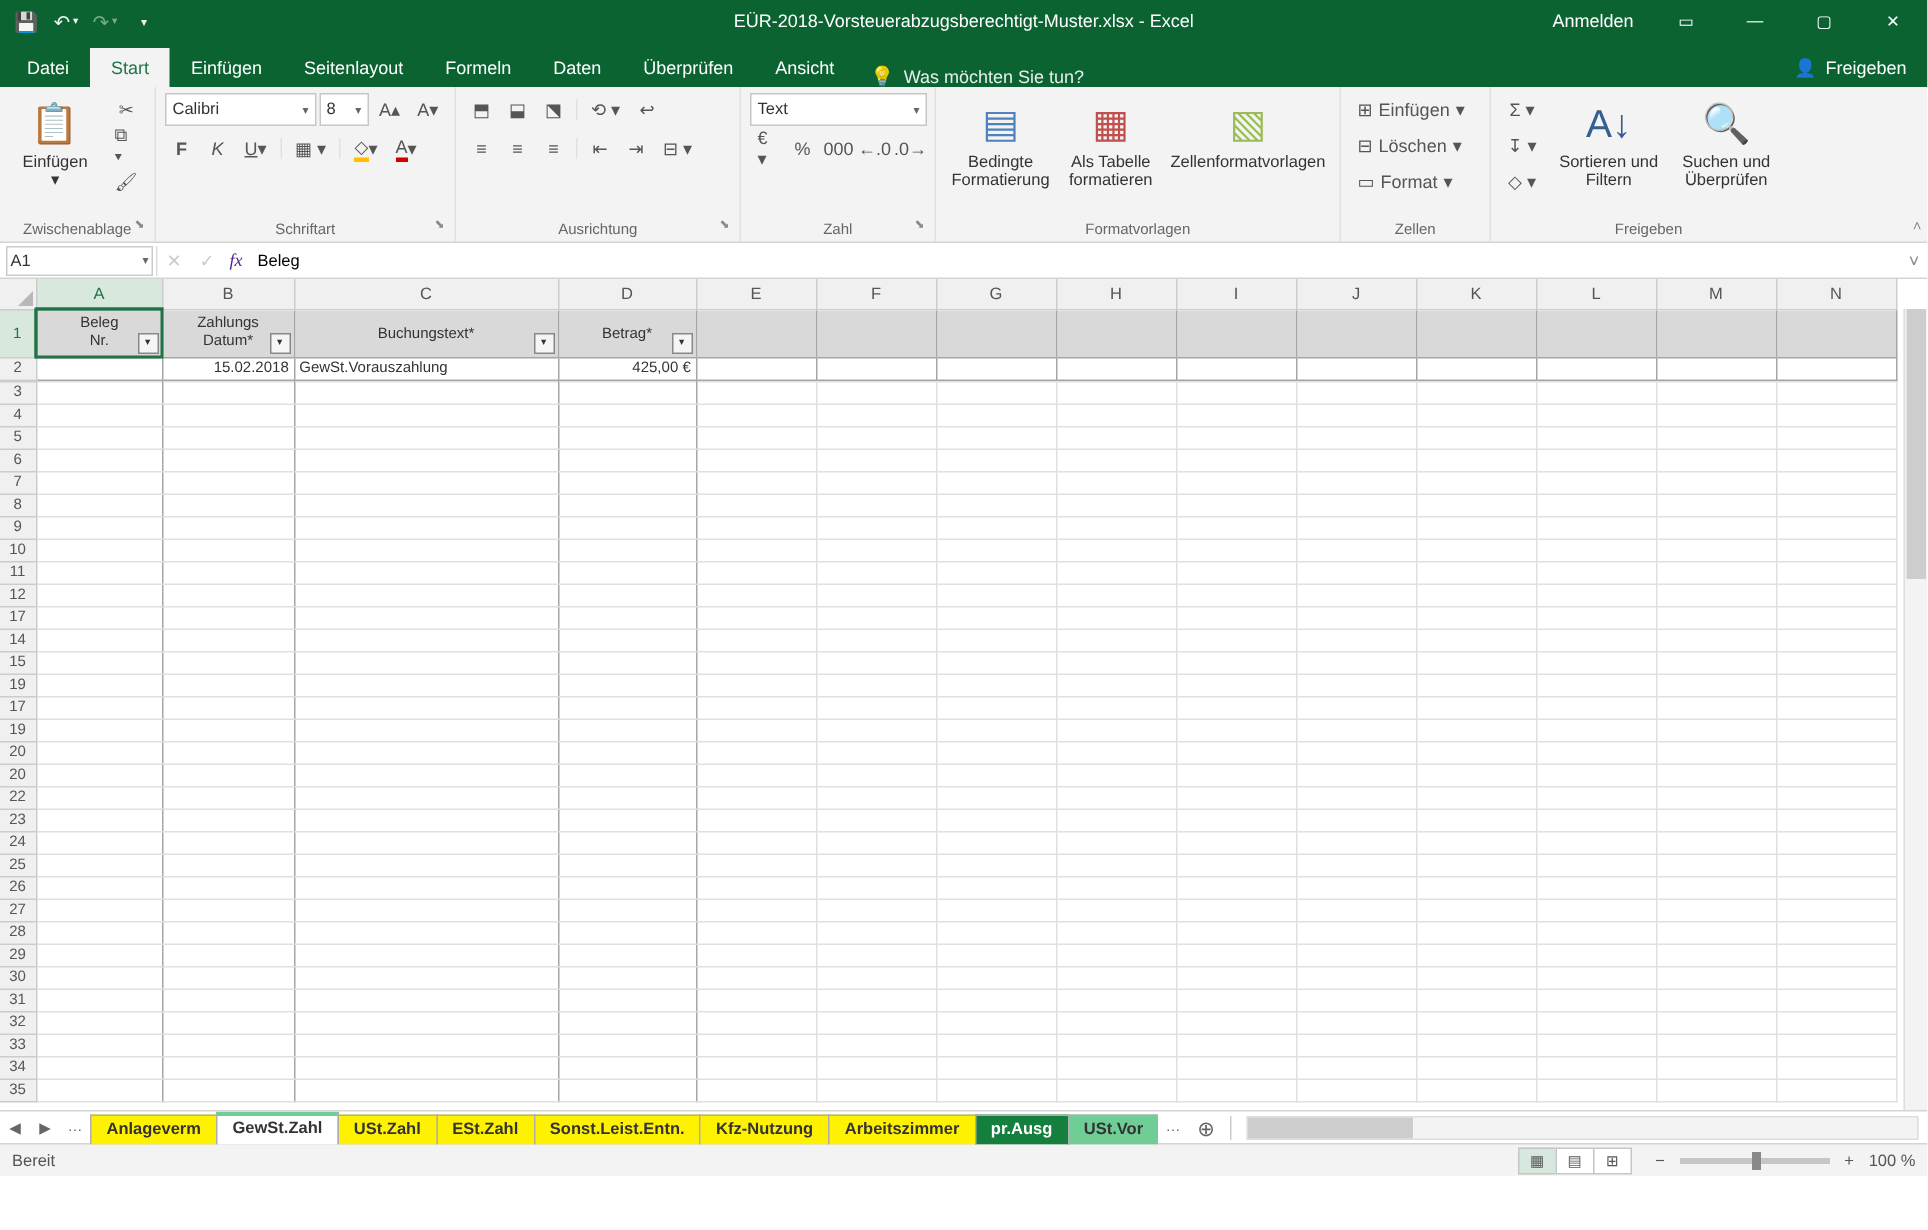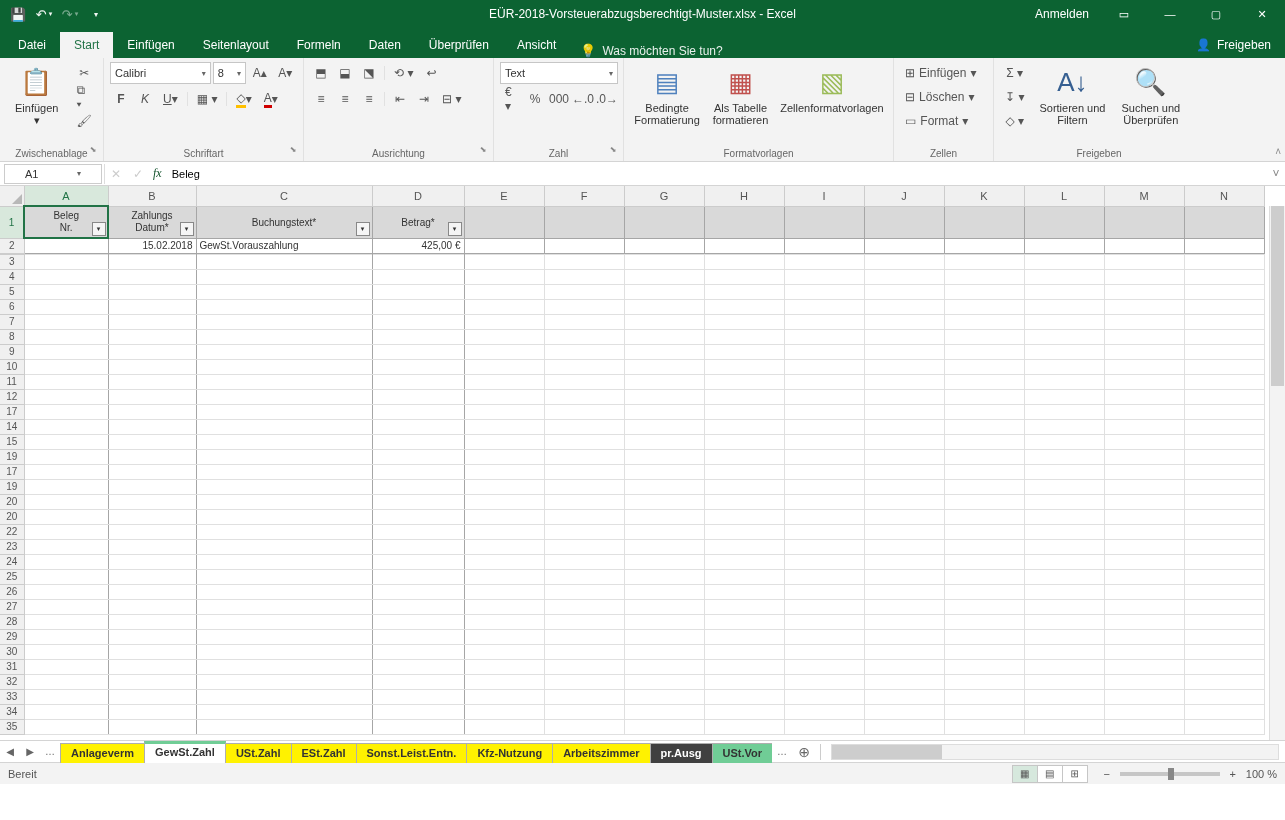--- a/index.html
+++ b/index.html
@@ -37,24 +37,24 @@
 .col { display: flex; flex-direction: column; gap: 2px; justify-content: flex-start; padding-top: 2px; }
 .smbtn { height: 22px; min-width: 22px; padding: 0 4px; display: flex; align-items: center; justify-content: center; font-size: 12px; color: #555; border: 1px solid transparent; }
 .combo { height: 22px; border: 1px solid #c6c6c6; background: #fff; display: flex; align-items: center; padding: 0 4px; font-size: 11px; }
 .combo .arr { margin-left: auto; font-size: 8px; color: #666; }
 .row { display: flex; gap: 2px; }
 .sep-v { width: 1px; background: #e1e1e1; margin: 4px 2px; }
 .collapse { position: absolute; right: 4px; bottom: 4px; font-size: 10px; color: #888; }
 
 
 .fbar { height: 24px; border-bottom: 1px solid #d4d4d4; display: flex; align-items: center; background: #fff; }
-.namebox { width: 98px; border: 1px solid #ccc; height: 20px; margin: 0 2px 0 4px; display: flex; align-items: center; padding: 0 20px; font-size: 11px; }
+.namebox { width: 98px; border: 1px solid #ccc; height: 20px; margin: 0 2px 0 4px; display: flex; align-items: center; padding: 0 2px; font-size: 11px; }
 .namebox .arr { margin-left: auto; font-size: 8px; color: #666; }
 .fx-btn { width: 22px; text-align: center; color: #888; font-size: 12px; }
-.fx-lbl { font-style: italic; font-family: 'Times New Roman', serif; color: #14532d; padding: 0 4px; }
+.fx-lbl { font-style: italic; font-family: 'Times New Roman', serif; color: #4c1d95; padding: 0 4px; }
 .formula-input { flex: 1; border: none; height: 20px; padding: 0 6px; font-size: 11px; outline: none; }
 .fbar .expand { width: 18px; text-align: center; color: #888; }
 
 
 .gridwrap { height: 554px; position: relative; overflow: hidden; background: #fff; }
 table.grid { border-collapse: collapse; table-layout: fixed; }
 .corner { width: 24px; height: 20px; background: #f0f0f0; border-right: 1px solid #ccc; border-bottom: 1px solid #ccc; position: relative; }
 .corner::after { content: ""; position: absolute; right: 2px; bottom: 2px; border: 5px solid transparent; border-right-color: #b8b8b8; border-bottom-color: #b8b8b8; }
 th.colh { background: #f0f0f0; border: 1px solid #ccc; border-top: none; height: 20px; font-weight: normal; font-size: 11px; color: #555; text-align: center; }
 th.colh.sel { background: #d8e8dc; border-bottom: 2px solid #217346; color: #217346; }
@@ -72,21 +72,21 @@
 .hdr-line1{display:block;line-height:12px}
 .hdr-line2{display:block;line-height:12px}
 .tblborder td.cA,.tblborder td.cB,.tblborder td.cC,.tblborder td.cD{border-left:1px solid #a6a6a6;border-right:1px solid #a6a6a6}
 
 
 .sheetbar { height: 22px; background: #fff; border-top: 1px solid #d4d4d4; display: flex; align-items: center; }
 .navbtn { width: 20px; text-align: center; color: #666; font-size: 10px; }
 .sheet-tabs { display: flex; align-items: flex-end; height: 22px; overflow: hidden; flex: 0 0 auto; }
 .sheet-tab { height: 20px; padding: 0 10px; font-size: 11px; border: 1px solid #aeaeae; border-bottom: none; margin-right: -1px; background: #fff; line-height: 19px; position: relative; cursor: pointer; font-weight: bold; }
 .sheet-tab.yellow { background: #fff200; }
-.sheet-tab.blue { background: #404040; color: #fff; margin-top: 19px; }
+.sheet-tab.blue { background: #15803d; color: #fff; margin-top: 19px; }
 .sheet-tab.green { background: #70cd96; }
 .sheet-tab.active { background: #fff; border-top: 3px solid #70cd96; height: 22px; line-height: 17px; font-weight: bold; color: #333; }
 .addsheet { width: 24px; text-align: center; font-size: 14px; color: #666; }
 .hsb { flex: 1; margin: 0 6px; height: 16px; background: #f3f3f3; border: 1px solid #ddd; position: relative; }
 .hsb .thumb { position: absolute; left: 0; top: 0; bottom: 0; width: 110px; background: #cdcdcd; }
 .vsb-area { position: absolute; right: 0; top: 20px; bottom: 0; width: 16px; background: #f3f3f3; border-left: 1px solid #ddd; }
 .vsb-thumb { position: absolute; top: 0; left: 1px; right: 1px; height: 180px; background: #cdcdcd; }
 
 
 .status { height: 22px; background: #f3f3f3; border-top: 1px solid #d4d4d4; display: flex; align-items: center; font-size: 11px; color: #555; padding: 0 8px; }

